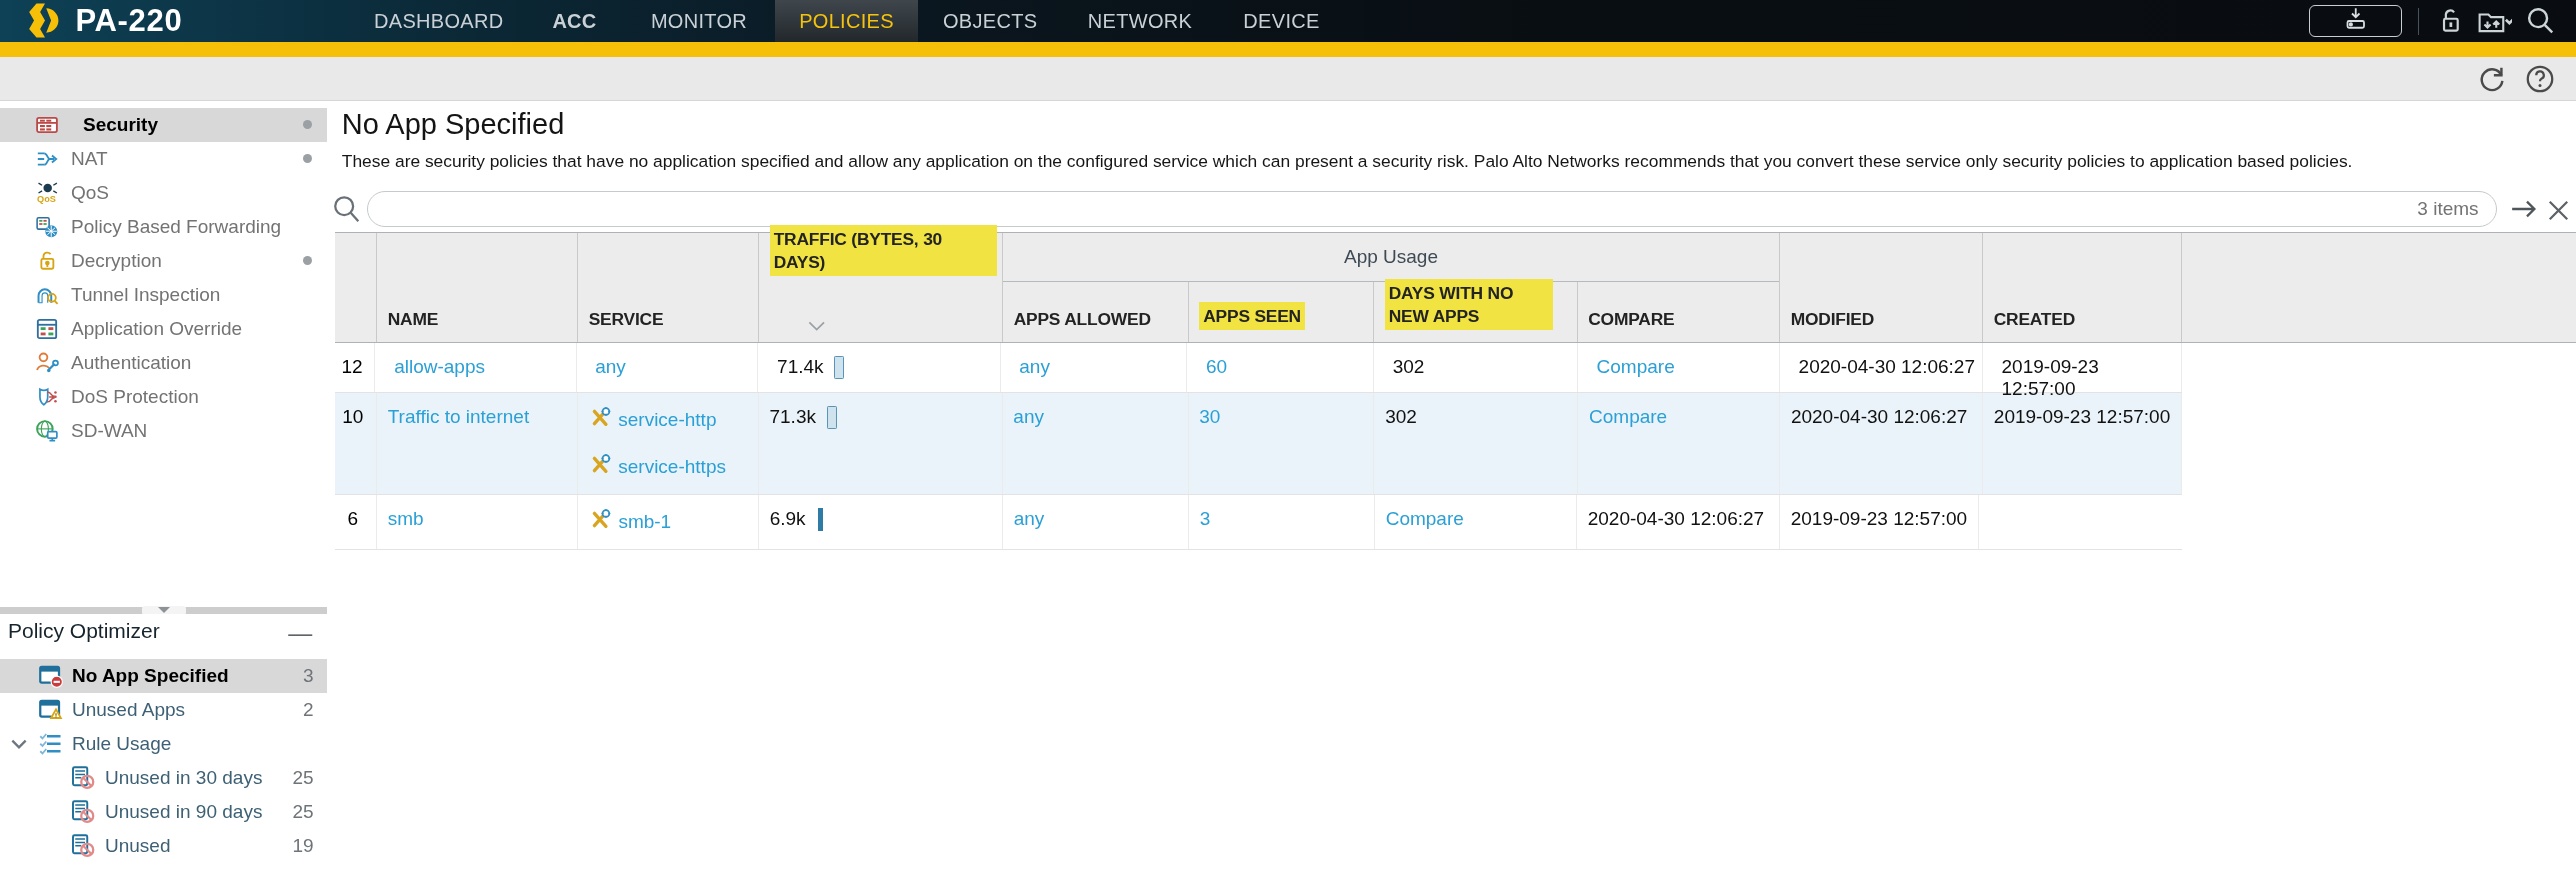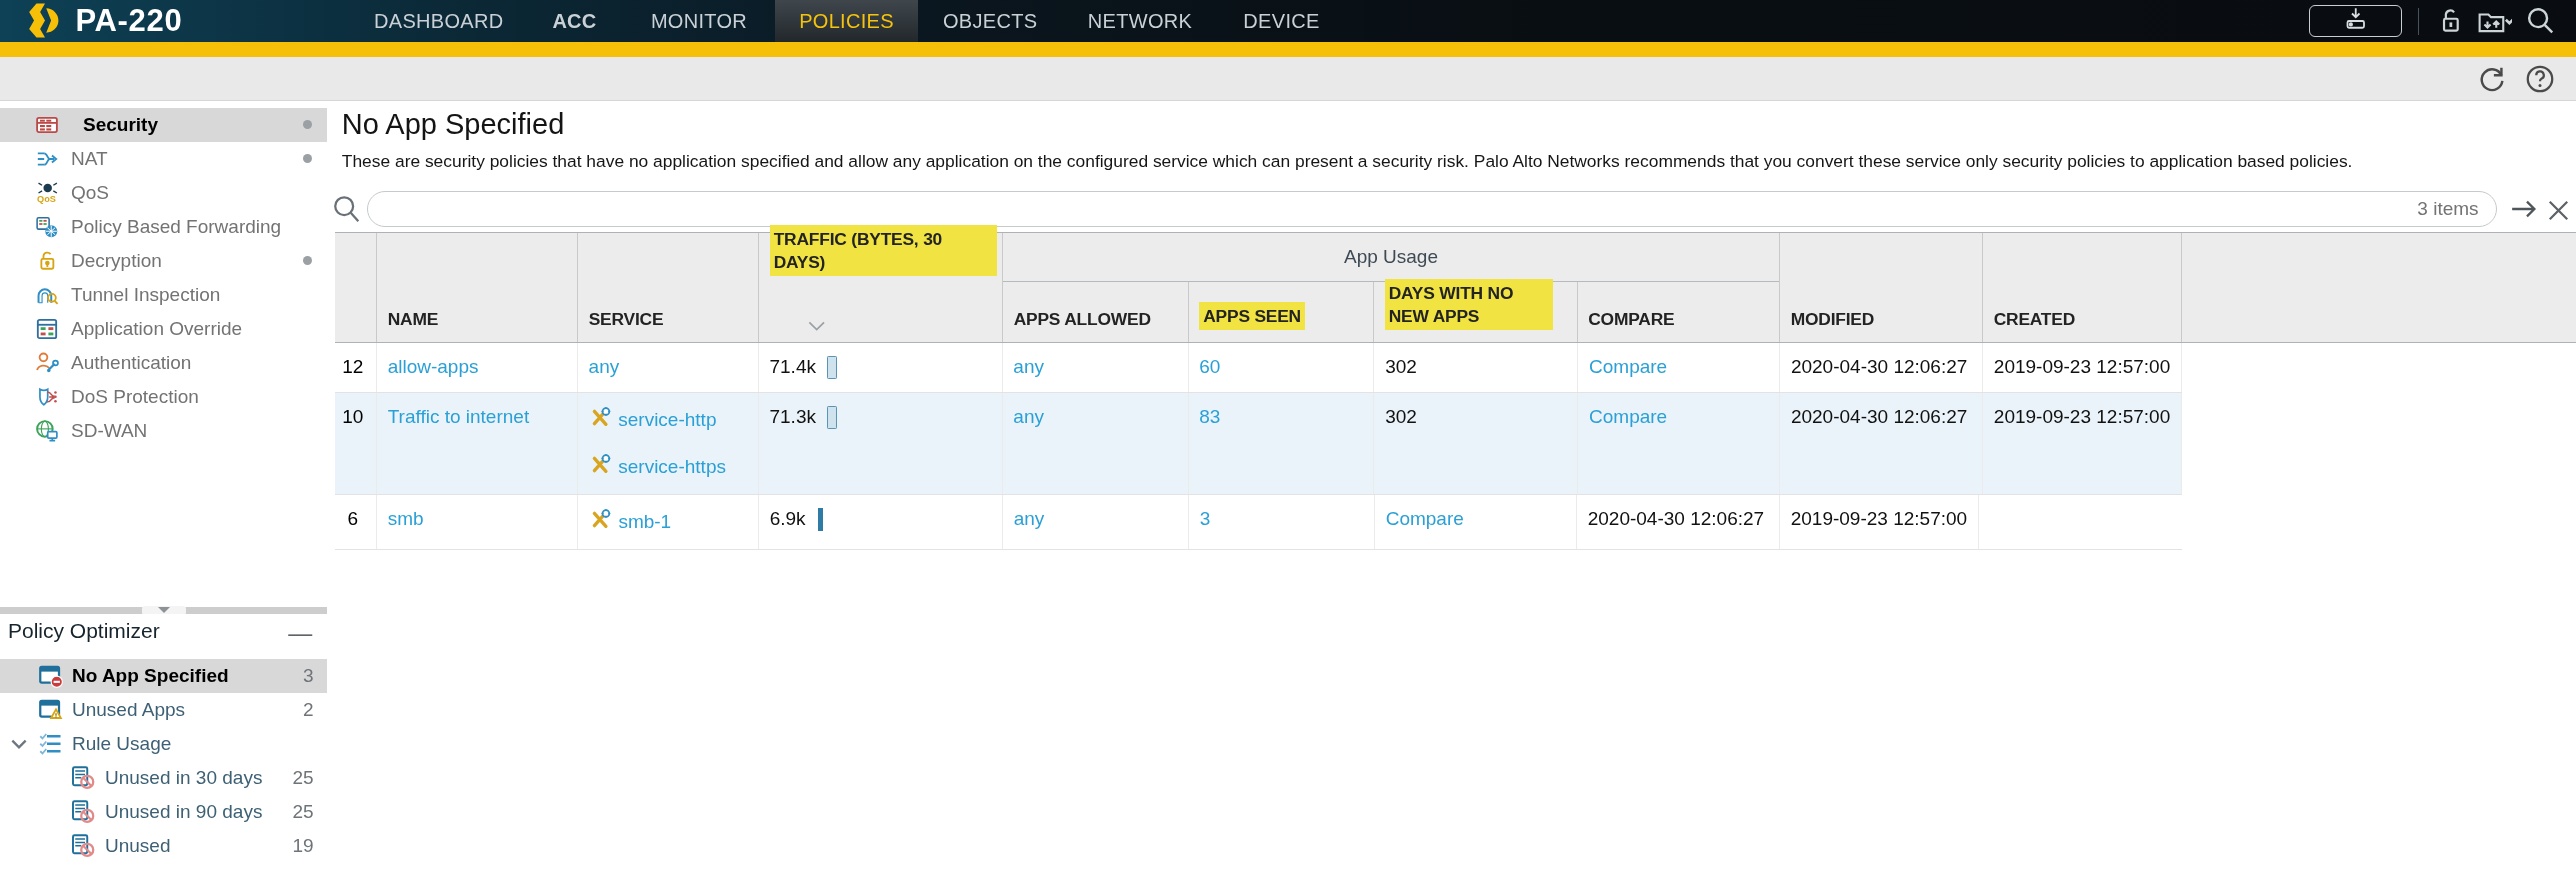--- a/index.html
+++ b/index.html
@@ -480,21 +480,21 @@
         </div>
         <div class="th c8">
             <span>MODIFIED</span>
           </div>
         <div class="th c9">
             <span>CREATED</span>
           </div>
         <div class="th cfill"></div>
       </div>
       <div id="table-body" style="width:1847px;">
-          <div class="trow" style="height: 50px;">
+          <div class="trow" style="height: 50px; gap: 8px;">
             <div class="td c0">12</div>
             <div class="td c1"><a class="cell-link">allow-apps</a></div>
             <div class="td c2">
               <div class="svc-stack">
                 <div class="svc">
                   <a class="cell-link">any</a>
                 </div>
               </div>
             </div>
             <div class="td c3">
@@ -533,21 +533,21 @@
                 </div>
               </div>
             </div>
             <div class="td c3">
               <div class="traffic-wrap">
                 <span>71.3k</span>
                 <div class="bar-wide"></div>
               </div>
             </div>
             <div class="td c4"><a class="cell-link">any</a></div>
-            <div class="td c5"><a class="cell-link">83</a></div>
+            <div class="td c5"><a class="cell-link">30</a></div>
             <div class="td c6">302</div>
             <div class="td c7"><a class="cell-link">Compare</a></div>
             <div class="td c8">2020-04-30 12:06:27</div>
             <div class="td c9" style="border-right: 0.7px solid rgb(235, 235, 235);">2019-09-23 12:57:00</div>
           </div>
           <div class="trow" style="height: 55px;">
             <div class="td c0">6</div>
             <div class="td c1"><a class="cell-link">smb</a></div>
             <div class="td c2">
               <div class="svc-stack">

